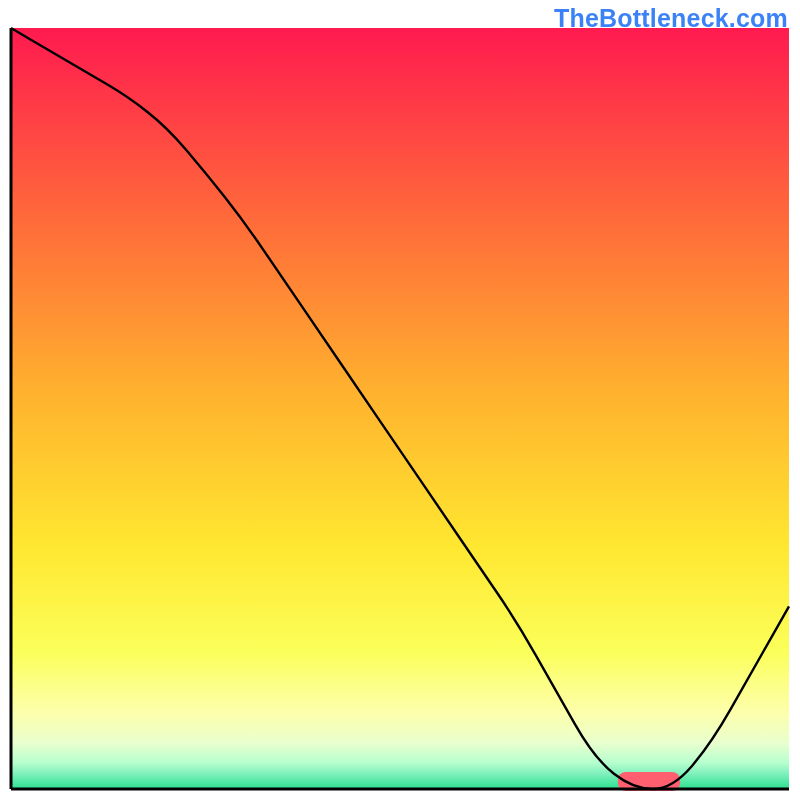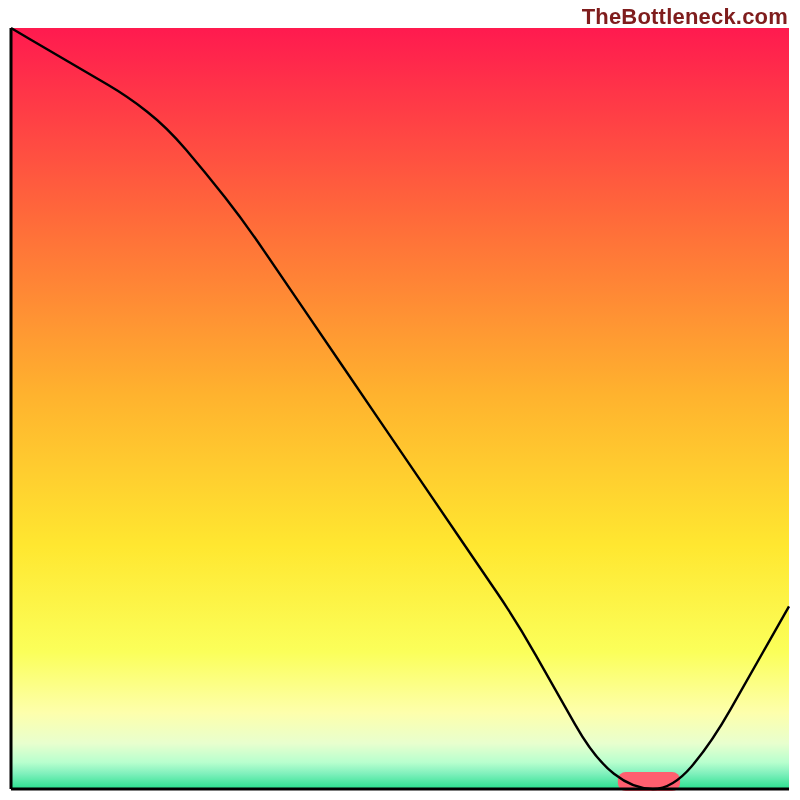--- a/index.html
+++ b/index.html
@@ -12,23 +12,23 @@
   }
   .chart-wrap {
     position: relative;
     width: 800px;
     height: 800px;
   }
   .attribution {
     position: absolute;
     top: 4px;
     right: 12px;
-    font-size: 22px;
+    font-size: 25px;
     font-weight: 600;
-    color: #7f1d1d;
+    color: #3b82f6;
     letter-spacing: 0.2px;
   }
   svg.plot {
     position: absolute;
     left: 0;
     top: 0;
     width: 800px;
     height: 800px;
   }
 </style>

